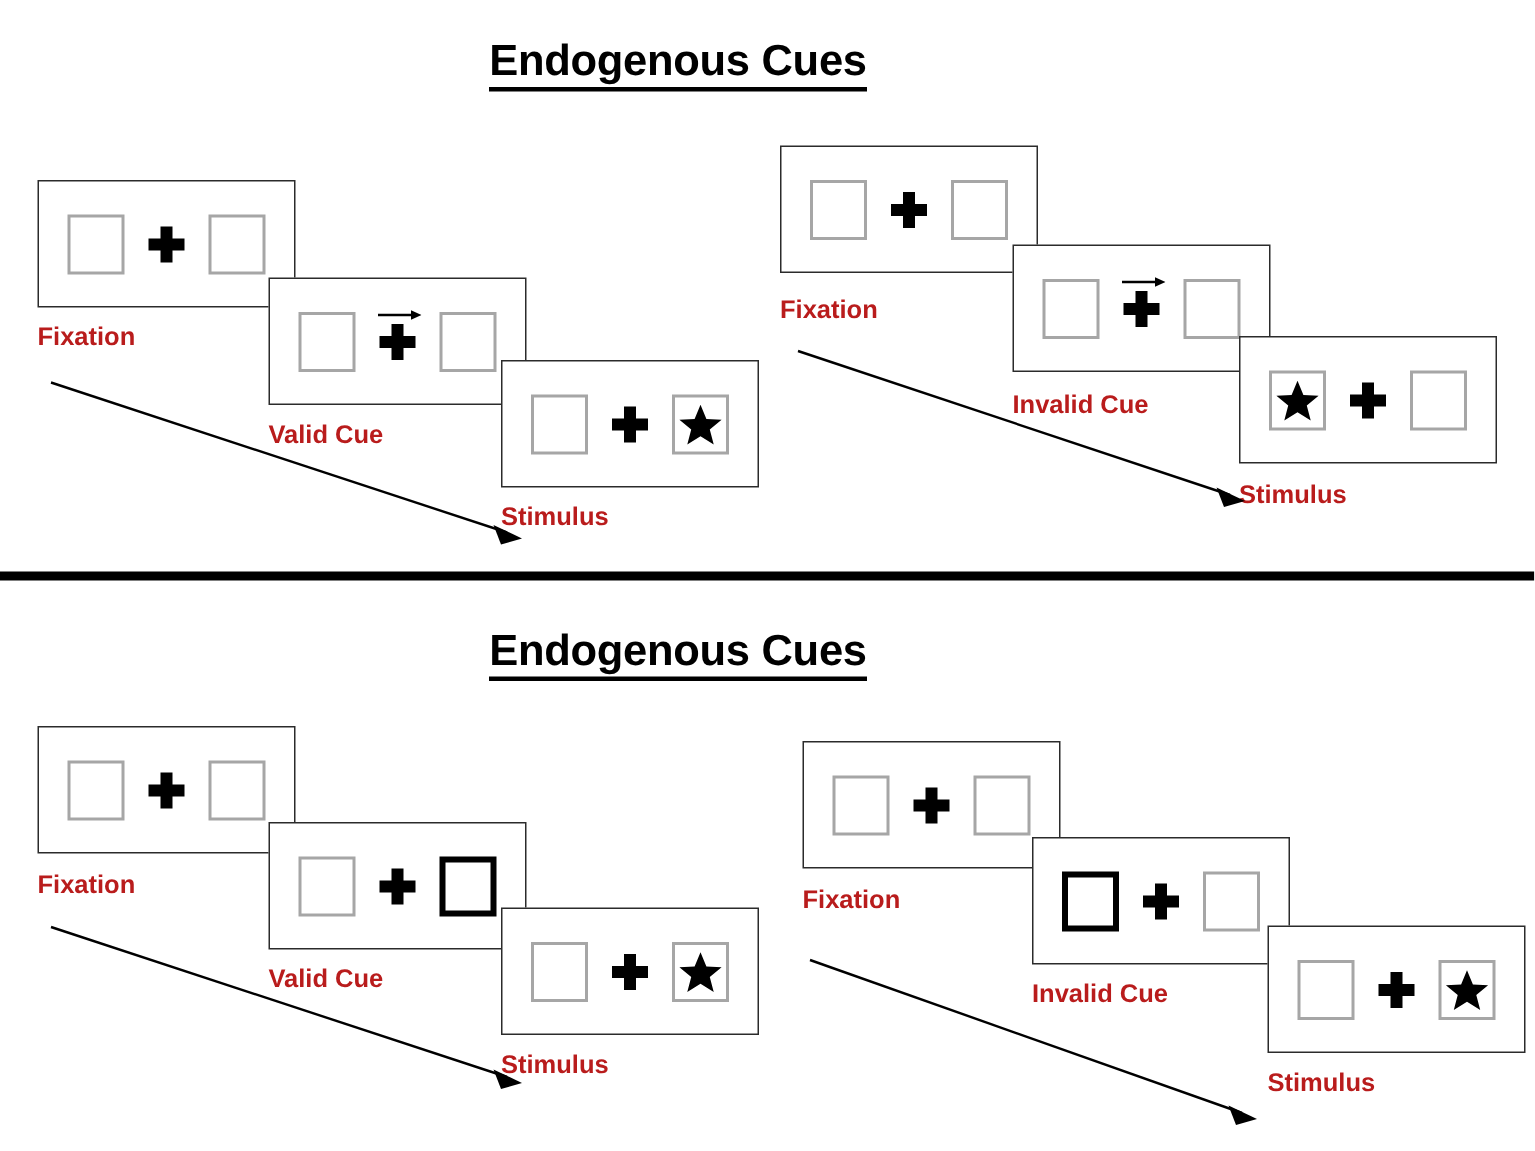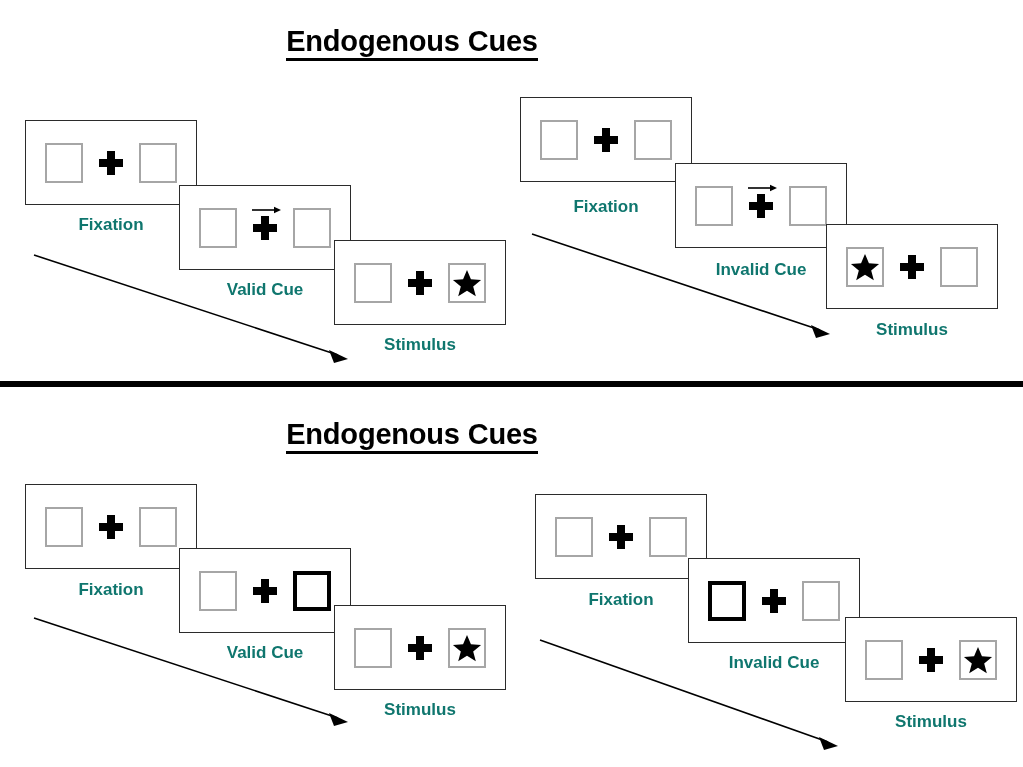--- a/index.html
+++ b/index.html
@@ -21,20 +21,21 @@
   
   .section-title {
     position: absolute;
     left: 0;
     width: 824px;
     text-align: center;
     font-size: 29px;
     font-weight: bold;
     color: #000000;
     letter-spacing: -0.2px;
+    padding-left: 40px;
   }
   .section-title span {
     border-bottom: 3px solid #000000;
     padding-bottom: 1px;
   }
 
   
   .divider {
     position: absolute;
     left: 0;
@@ -127,23 +128,22 @@
     width: 30px;
     height: 30px;
     display: block;
   }
 
   
   .caption {
     position: absolute;
     font-size: 17px;
     font-weight: bold;
-    color: #0f766e;
+    color: #b91c1c;
     white-space: nowrap;
-    text-align: center;
   }
 
   
   .time-arrow {
     position: absolute;
     pointer-events: none;
   }
 </style>
 </head>
 <body>

